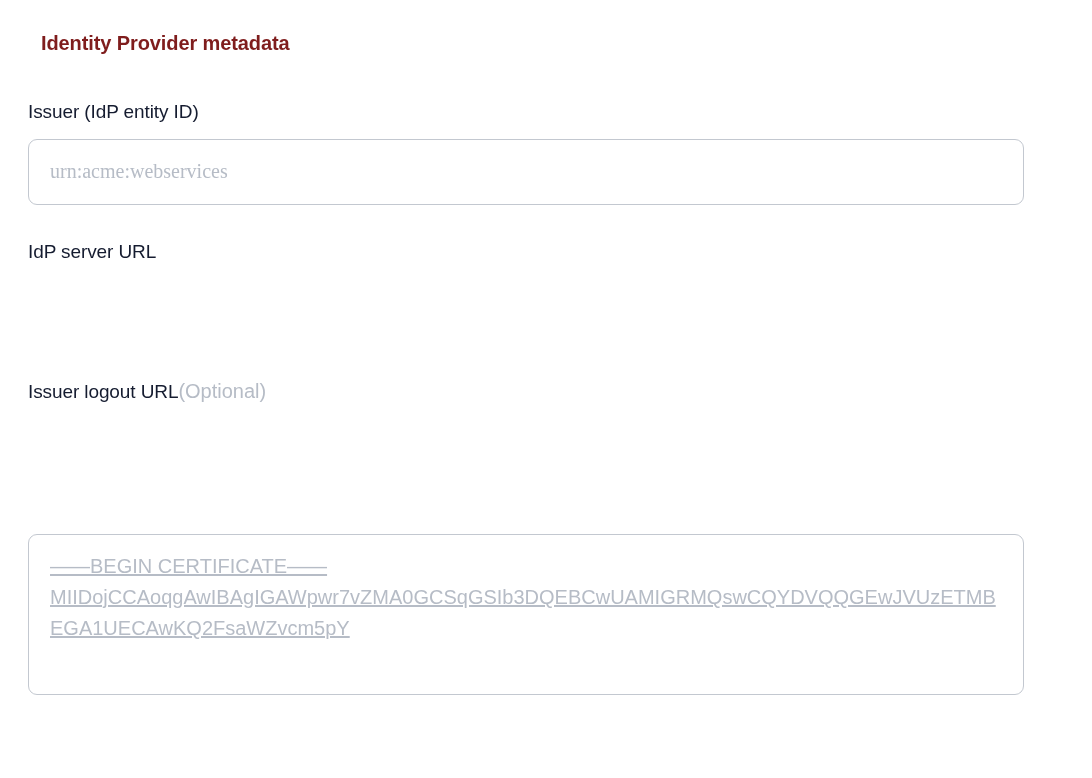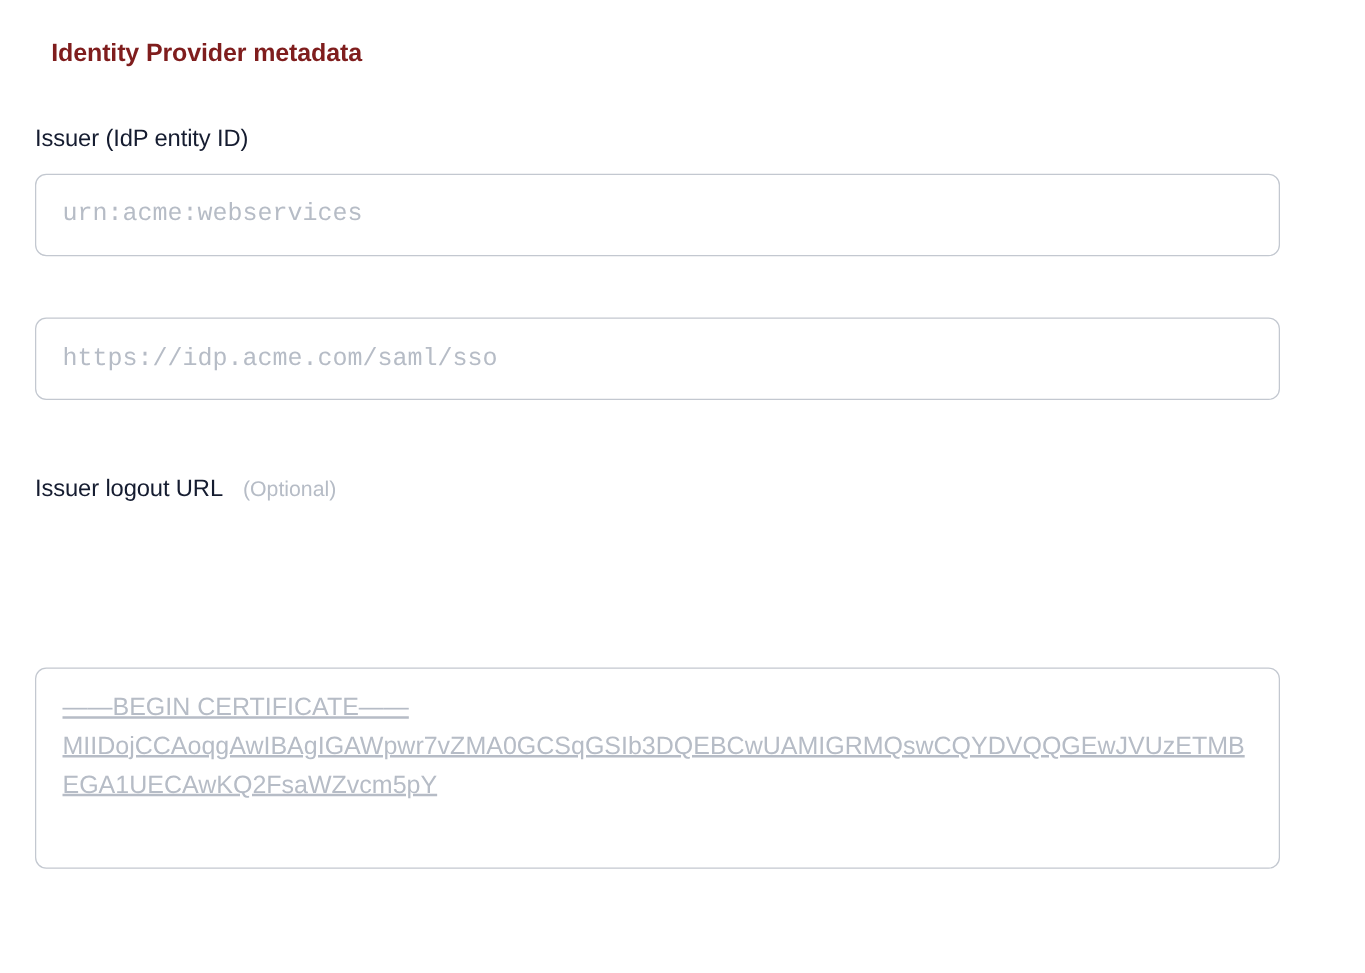--- a/index.html
+++ b/index.html
@@ -43,38 +43,38 @@
     font-size: 19px;
     font-weight: 400;
     color: #151c30;
     line-height: 1.3;
     letter-spacing: -0.1px;
     display: block;
     white-space: nowrap;
   }
 
   .optional-tag {
-    font-size: 17px;
+    font-size: 20px;
     color: #b6bcc6;
     font-weight: 400;
-    margin-left: 16px;
+    margin-left: 0;
     letter-spacing: 0;
   }
 
   .text-input {
     display: block;
     box-sizing: border-box;
     width: 996px;
     height: 66px;
     margin-top: 14px;
     padding: 4px 21px;
     border: 1.5px solid #c3c8d0;
     border-radius: 9px;
     background: #ffffff;
-    font-family: Liberation Mono, monospace;
+    font-family: Liberation Serif, serif;
     font-size: 20px;
     color: #151c30;
     outline: none;
   }
   .text-input::placeholder {
     color: #b6bcc6;
     opacity: 1;
   }
 
   .cert-area {
@@ -115,21 +115,21 @@
 <div class="form-panel">
 
   <div class="section-title">Identity Provider metadata</div>
 
   <div class="field" id="field-issuer">
     <label class="field-label">Issuer (IdP entity ID)</label>
     <input class="text-input" type="text" placeholder="urn:acme:webservices" style="">
   </div>
 
   <div class="field" id="field-server">
-    <input class="text-input" type="text" placeholder="https://idp.acme.com/saml/sso" style="">
+    <label class="field-label">IdP server URL</label>
   </div>
 
   <div class="field" id="field-slo">
     <div>
       <span class="field-label" style="display:inline;">Issuer logout URL</span><span class="optional-tag">(Optional)</span>
     </div>
   </div>
 
   <div class="field" id="field-cert">
     <textarea class="cert-area" placeholder="——BEGIN CERTIFICATE——

